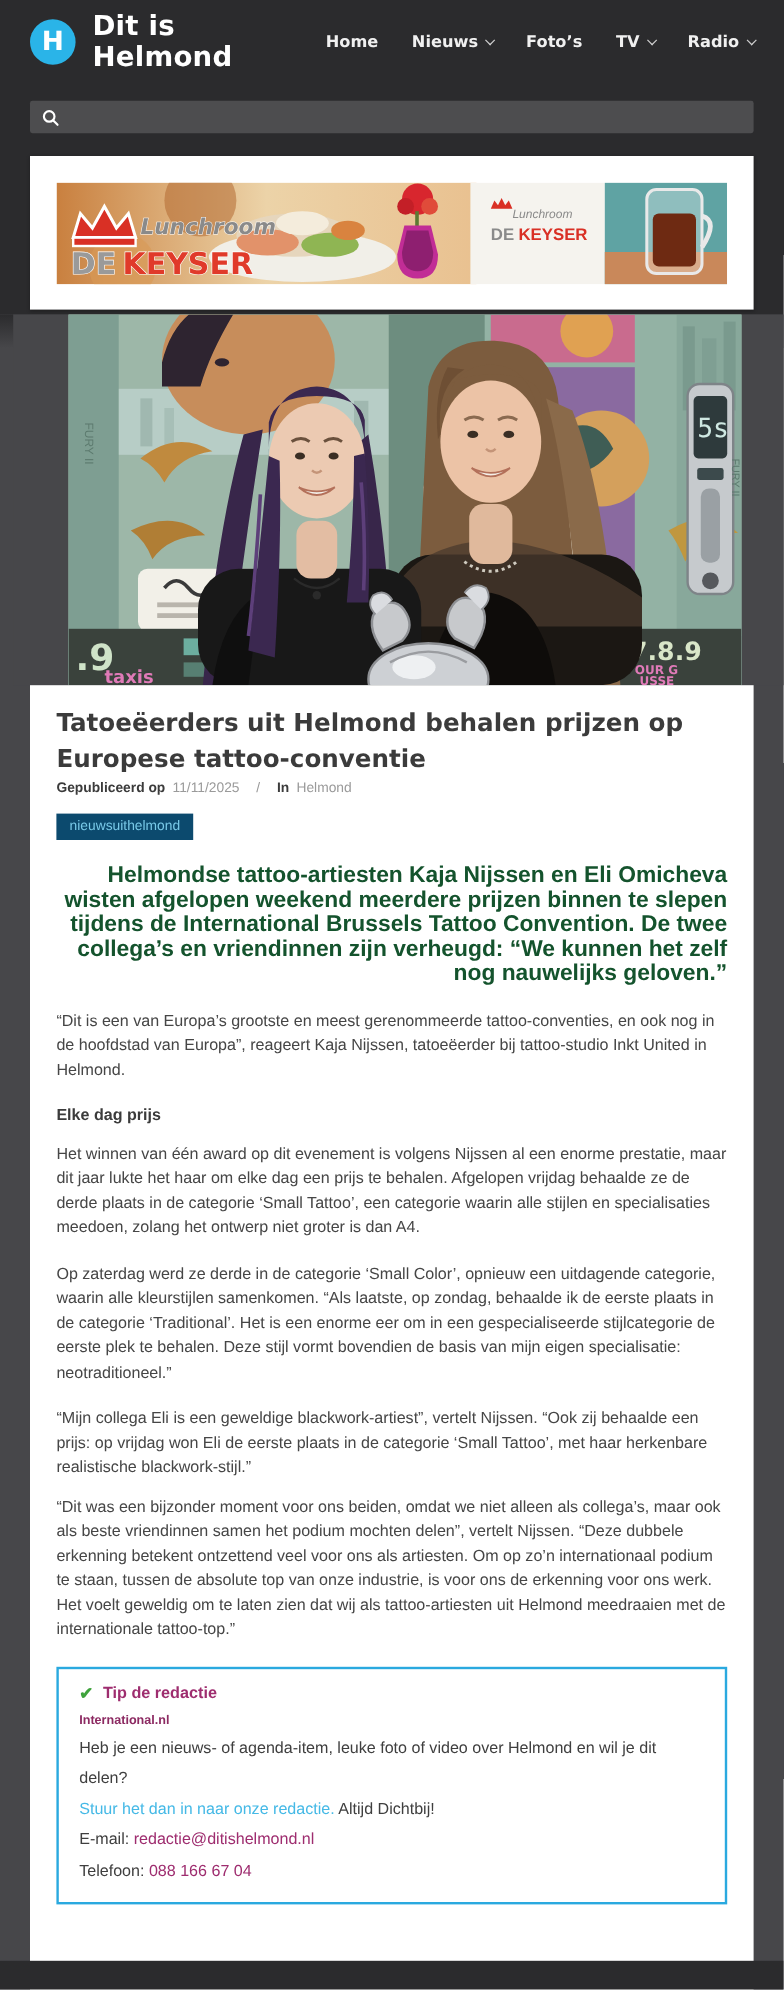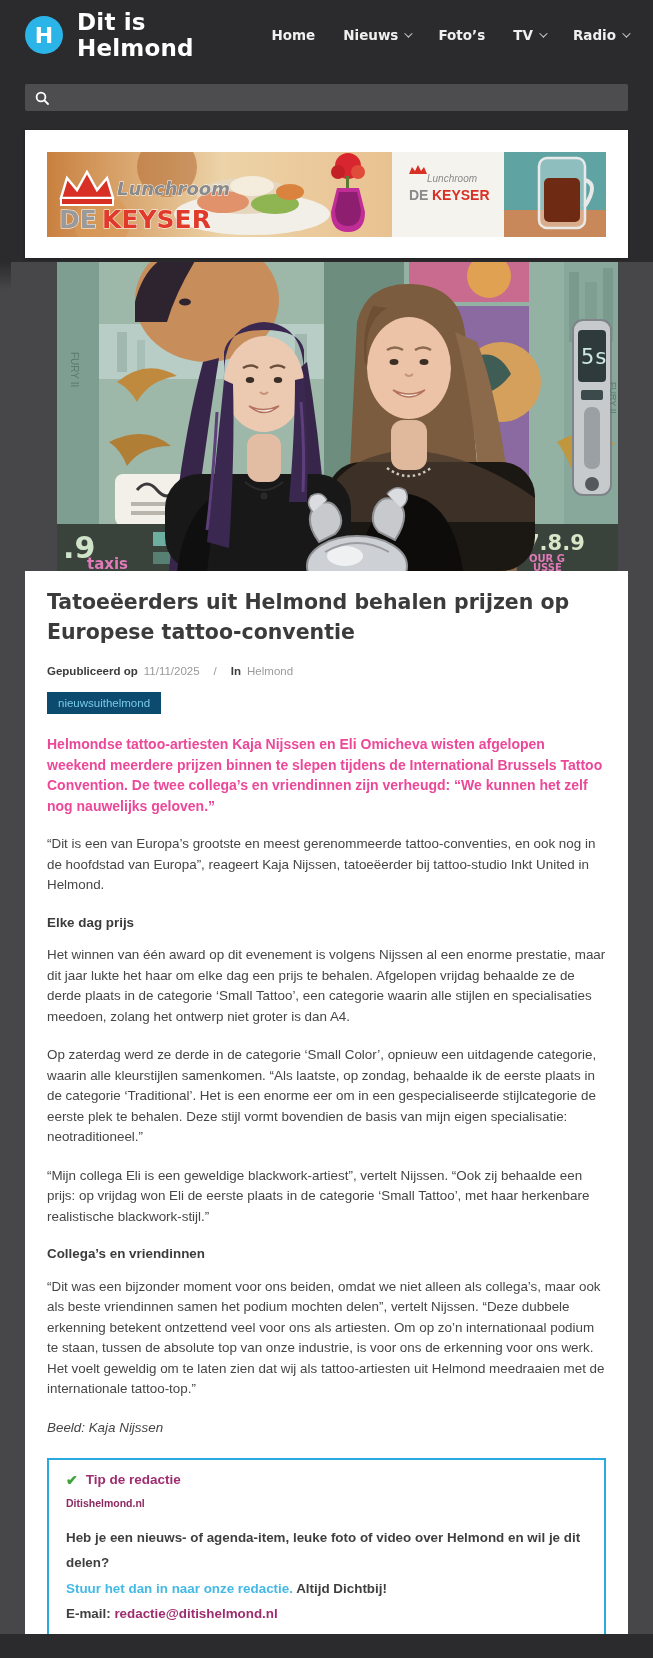--- a/index.html
+++ b/index.html
@@ -77,41 +77,41 @@
   }
   
   .article-card {
     position:absolute; top:571px; left:25px; width:603px; height:1148px;
     background:#ffffff; padding:16px 22px 0 22px; overflow:hidden;
   }
   .article-title {
     font-family:"DejaVu Sans", sans-serif;
     font-size:20.5px; font-weight:bold; color:#3b3b3b; line-height:30px;
   }
-  .meta-row { margin-top:18px; font-size:11.5px; color:#9a9a9a; display:flex; gap:6px; align-items:center; }
+  .meta-row { margin-top:4px; font-size:11.5px; color:#9a9a9a; display:flex; gap:6px; align-items:center; }
   .meta-row .b { color:#3b3b3b; font-weight:bold; }
   .meta-sep { margin:0 8px; color:#9a9a9a; }
   .tag-pill {
     display:inline-block; margin-top:15px; padding:5px 11px;
     background:#0c4a6e; color:#79c9e8; font-size:11.5px; cursor:pointer;
   }
-  .lead { margin-top:20px; font-size:14px; font-weight:bold; color:#ec4899; line-height:20.5px; }
+  .lead { margin-top:20px; font-size:19px; font-weight:bold; color:#14532d; line-height:20.5px;text-align:right; }
   .para { margin-top:18px; font-size:13.4px; color:#464646; line-height:20.5px; }
   .para-head { margin-top:17px; font-size:13.4px; font-weight:bold; color:#3b3b3b; line-height:20.5px; }
   .para-flush { margin-top:12px; }
   .credit { margin-top:18px; font-size:13.4px; color:#464646; font-style:italic; line-height:20px; }
   
   .tip-box {
     margin-top:20px; border:2px solid #2aa9df; padding:12px 17px 14px 17px;
   }
   .tip-title { display:flex; align-items:center; gap:8px; font-size:13.5px; font-weight:bold; color:#9e2d6f; }
   .tip-check { color:#3fa33c; font-size:14px; }
   .tip-sub { margin-top:9px; font-size:10.5px; font-weight:bold; color:#8c2a62; }
   .tip-line { font-size:13.4px; color:#3f3f3f; line-height:25.5px; }
-  .tip-body { margin-top:16px;font-weight:bold; }
+  .tip-body { margin-top:4px; }
   .link-blue { color:#45b9e6; cursor:pointer; }
   .link-magenta { color:#9e2d6f; cursor:pointer; }
   
   .bottom-strip {
     position:absolute; top:1634px; left:0; width:653px; height:24px; background:#2b2b2d;
   }
 </style>
 </head>
 <body>
 
@@ -335,31 +335,29 @@
   </div>
 
   <span class="tag-pill">nieuwsuithelmond</span>
 
   <p class="lead">Helmondse tattoo-artiesten Kaja Nijssen en Eli Omicheva wisten afgelopen weekend meerdere prijzen binnen te slepen tijdens de International Brussels Tattoo Convention. De twee collega’s en vriendinnen zijn verheugd: “We kunnen het zelf nog nauwelijks geloven.”</p>
   <p class="para">“Dit is een van Europa’s grootste en meest gerenommeerde tattoo-conventies, en ook nog in de hoofdstad van Europa”, reageert Kaja Nijssen, tatoeëerder bij tattoo-studio Inkt United in Helmond.</p>
   <p class="para-head">Elke dag prijs</p>
   <p class="para para-flush">Het winnen van één award op dit evenement is volgens Nijssen al een enorme prestatie, maar dit jaar lukte het haar om elke dag een prijs te behalen.  Afgelopen vrijdag behaalde ze de derde plaats in de categorie ‘Small Tattoo’, een categorie waarin alle stijlen en specialisaties meedoen, zolang het ontwerp niet groter is dan A4.</p>
   <p class="para">Op zaterdag werd ze derde in de categorie ‘Small Color’, opnieuw een uitdagende categorie, waarin alle kleurstijlen samenkomen. “Als laatste, op zondag, behaalde ik de eerste plaats in de categorie ‘Traditional’.  Het is een enorme eer om in een gespecialiseerde stijlcategorie de eerste plek te behalen. Deze stijl vormt bovendien de basis van mijn eigen specialisatie: neotraditioneel.”</p>
   <p class="para">“Mijn collega Eli is een geweldige blackwork-artiest”, vertelt Nijssen. “Ook zij behaalde een prijs: op vrijdag won Eli de eerste plaats in de categorie ‘Small Tattoo’, met haar herkenbare realistische blackwork-stijl.”</p>
-  <p class="para-head">Collega’s en vriendinnen</p>
   <p class="para para-flush">“Dit was een bijzonder moment voor ons beiden, omdat we niet alleen als collega’s, maar ook als beste vriendinnen samen het podium mochten delen”, vertelt Nijssen.  “Deze dubbele erkenning betekent ontzettend veel voor ons als artiesten. Om op zo’n internationaal podium te staan, tussen de absolute top van onze industrie, is voor ons de erkenning voor ons werk. Het voelt geweldig om te laten zien dat wij als tattoo-artiesten uit Helmond meedraaien met de internationale tattoo-top.”</p>
-  <p class="credit">Beeld: Kaja Nijssen</p>
 
   
   <div class="tip-box">
     <div class="tip-title">
       <span class="tip-check">✔</span>
       <span>Tip de redactie</span>
     </div>
-    <div class="tip-sub">Ditishelmond.nl</div>
+    <div class="tip-sub">International.nl</div>
     <div class="tip-body">
       <div class="tip-line">Heb je een nieuws- of agenda-item, leuke foto of video over Helmond en wil je dit delen?</div>
       <div class="tip-line"><span class="link-blue">Stuur het dan in naar onze redactie.</span><span> Altijd Dichtbij!</span></div>
       <div class="tip-line"><span>E-mail: </span><span class="link-magenta">redactie@ditishelmond.nl</span></div>
       <div class="tip-line"><span>Telefoon: </span><span class="link-magenta">088 166 67 04</span></div>
     </div>
   </div>
 
   
   

